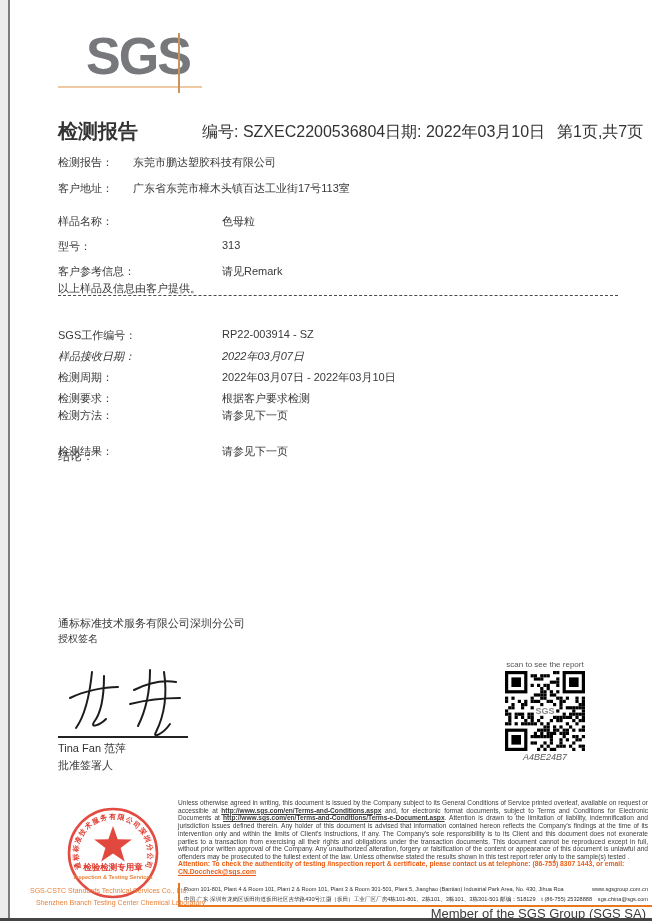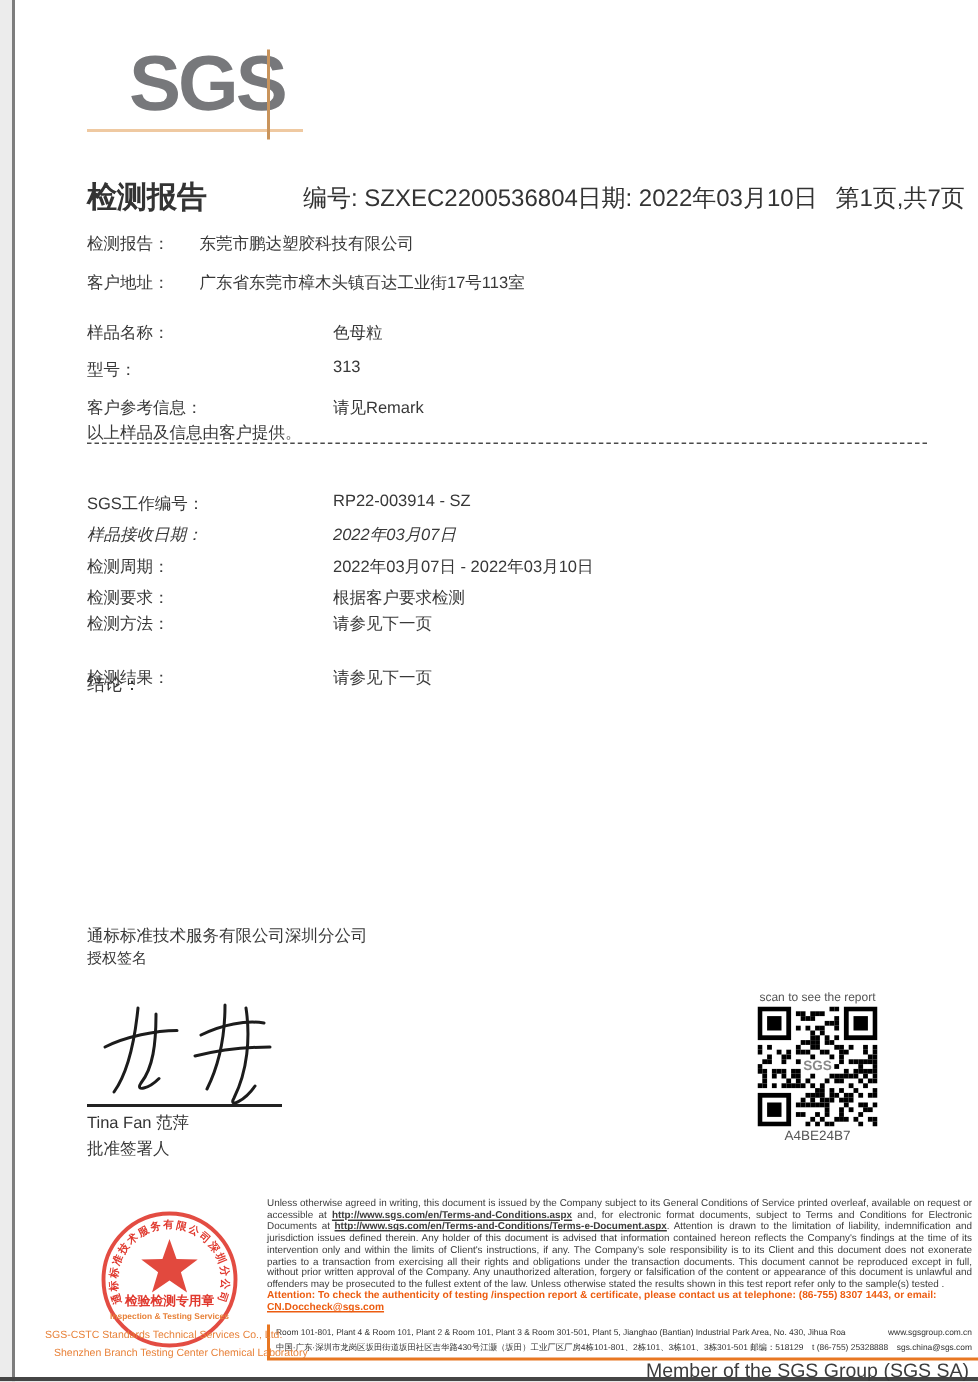--- a/index.html
+++ b/index.html
@@ -47,21 +47,21 @@
   .sig-draw    { position:absolute; left:62px; top:662px; }
   .sig-line    { position:absolute; left:58px; top:736px; width:130px; height:1.5px; background:#222; }
   .sig-name    { position:absolute; left:58px; top:741px; font-size:11px; color:#333; }
   .sig-title   { position:absolute; left:58px; top:758px; font-size:11px; color:#383838; }
 
   
   .qr-caption { position:absolute; left:497px; top:660px; width:96px; text-align:center;
                 font-size:8px; color:#555; }
   .qr-box { position:absolute; left:505px; top:671px; width:80px; height:80px; background:#fff; }
   .qr-id  { position:absolute; left:497px; top:752px; width:96px; text-align:center;
-            font-size:9px; color:#555; }
+            font-size:9px; color:#555;font-style:italic; }
 
   
   .stamp { position:absolute; left:58px; top:798px; width:112px; height:112px; }
   .stamp-co  { position:absolute; left:30px; top:887px; font-size:7px; color:#e8823a;
                white-space:nowrap; z-index:3; }
   .stamp-lab { position:absolute; left:36px; top:899px; font-size:7px; color:#e8823a;
                white-space:nowrap; z-index:3; }
 
   
   .disclaimer { position:absolute; left:178px; top:799px; width:470px; font-size:6.6px;

